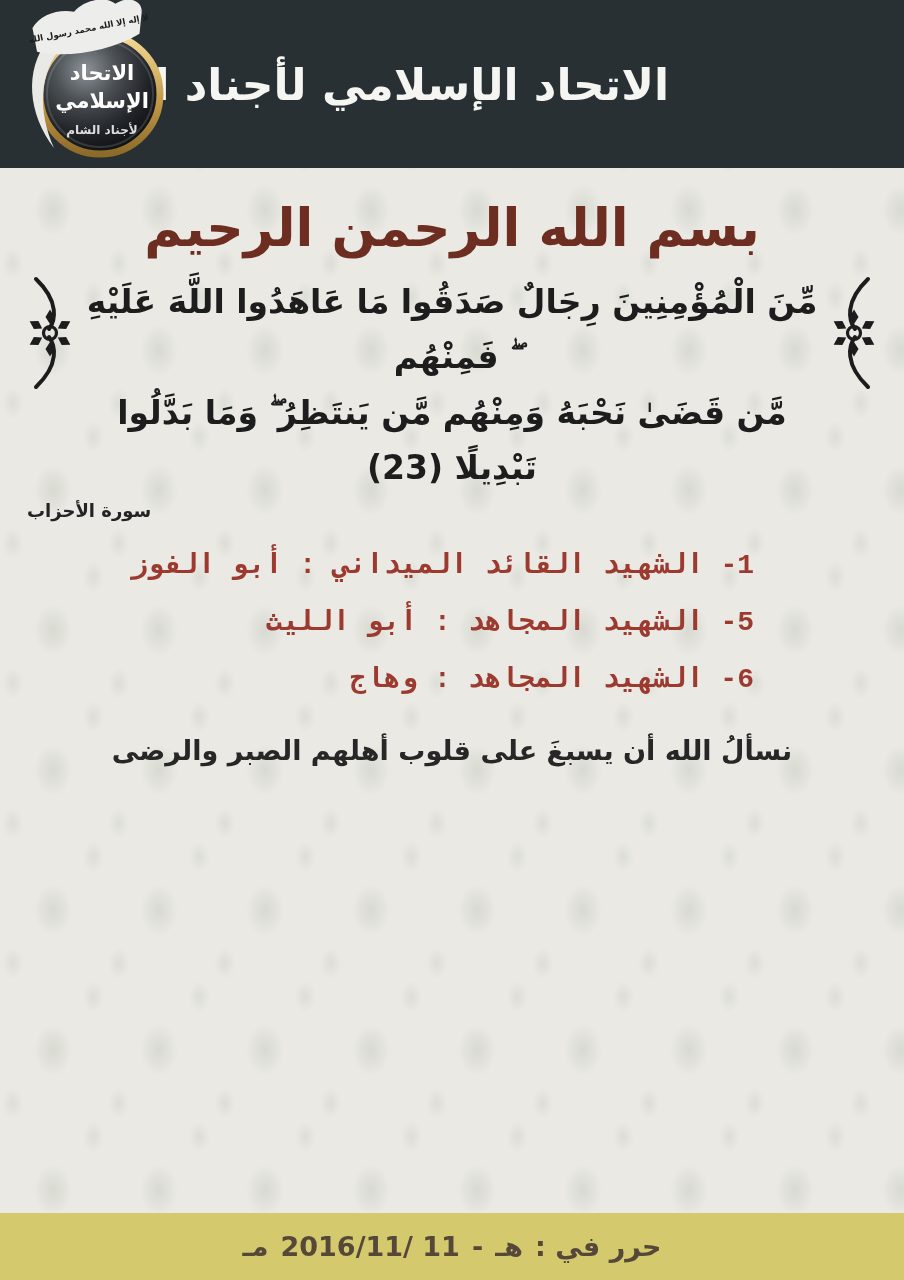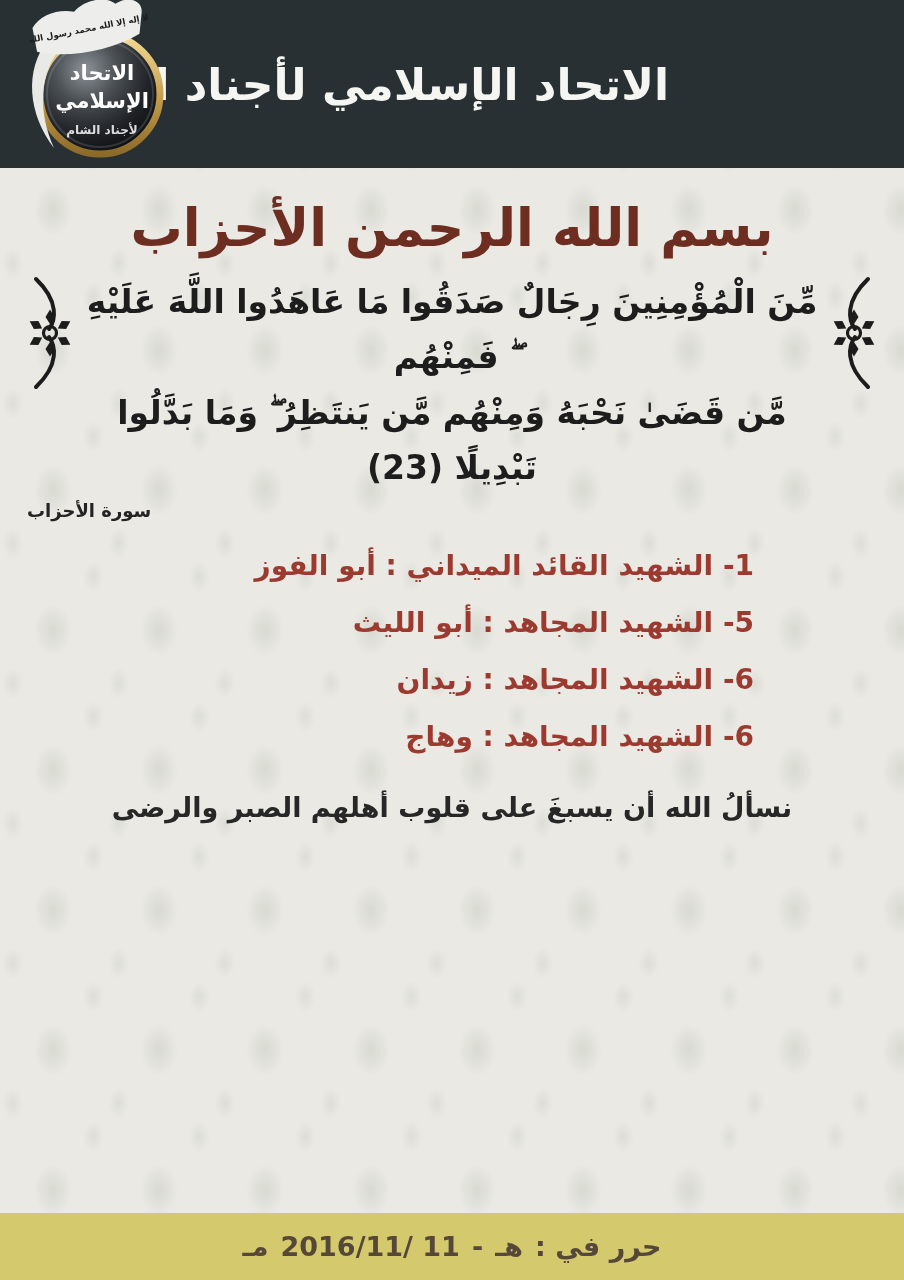--- a/index.html
+++ b/index.html
@@ -74,21 +74,21 @@
   }
   .announce .stretch{text-align:justify;text-align-last:justify;}
   .announce .lastline{text-align:right;}
   
   .martyrs{
     margin:16px 150px 0 56px;
     color:#9c3a30;
     font-size:28px;font-weight:bold;
     text-align:right;
   }
-  .martyrs .item{height:57px;line-height:57px;white-space:nowrap;}
+  .martyrs .item{height:57px;line-height:57px;white-space:nowrap;font-family:Liberation Mono, monospace;}
   
   .closing{
     margin-top:14px;
     text-align:center;
     color:#272727;
     font-size:27px;font-weight:bold;
     line-height:2.15;
   }
   
   .ftr{
@@ -136,21 +136,21 @@
         <text x="73" y="30" text-anchor="middle" font-size="8.5" font-weight="bold" fill="#1c1c1c">لا إله إلا الله محمد رسول الله</text>
       </g>
       <g fill="#ffffff" text-anchor="middle" font-weight="bold">
         <text x="86" y="80" font-size="21">الاتحاد</text>
         <text x="86" y="108" font-size="21">الإسلامي</text>
         <text x="86" y="134" font-size="12" fill="#dddddd">لأجناد الشام</text>
       </g>
     </svg>
   </div>
 
-  <div class="basmala">بسم الله الرحمن الأحزاب</div>
+  <div class="basmala">بسم الله الرحمن الرحيم</div>
 
   <div class="verse-wrap">
     <svg class="orn orn-r" viewBox="0 0 52 114">
       <path d="M44 3 C20 26 25 45 31 53" stroke="#1c1c1c" stroke-width="4" fill="none" stroke-linecap="round"></path>
       <path d="M44 111 C20 88 25 69 31 61" stroke="#1c1c1c" stroke-width="4" fill="none" stroke-linecap="round"></path>
       <g transform="translate(30,57)">
         <circle r="6.5" fill="none" stroke="#1c1c1c" stroke-width="3.2"></circle>
         <g fill="#1c1c1c">
           <path d="M0 -9 L4.5 -16 L0 -23.5 L-4.5 -16 Z"></path>
           <path d="M0 -9 L4.5 -16 L0 -23.5 L-4.5 -16 Z" transform="rotate(60)"></path>
@@ -178,21 +178,20 @@
     </svg>
     <div>مِّنَ الْمُؤْمِنِينَ رِجَالٌ صَدَقُوا مَا عَاهَدُوا اللَّهَ عَلَيْهِ ۖ فَمِنْهُم</div>
     <div>مَّن قَضَىٰ نَحْبَهُ وَمِنْهُم مَّن يَنتَظِرُ ۖ وَمَا بَدَّلُوا تَبْدِيلًا (23)</div>
   </div>
   <div class="surah-ref">سورة الأحزاب</div>
 
 
   <div class="martyrs">
     <div class="item">1- الشهيد القائد الميداني : أبو الفوز</div>
     <div class="item">5- الشهيد المجاهد : أبو الليث</div>
-    <div class="item">6- الشهيد المجاهد : زيدان</div>
     <div class="item">6- الشهيد المجاهد : وهاج</div>
   </div>
 
   <div class="closing">
     <div>نسألُ الله أن يسبغَ على قلوب أهلهم الصبر والرضى</div>
 
   </div>
 
   <div class="ftr">
     <span>حرر في :</span>

